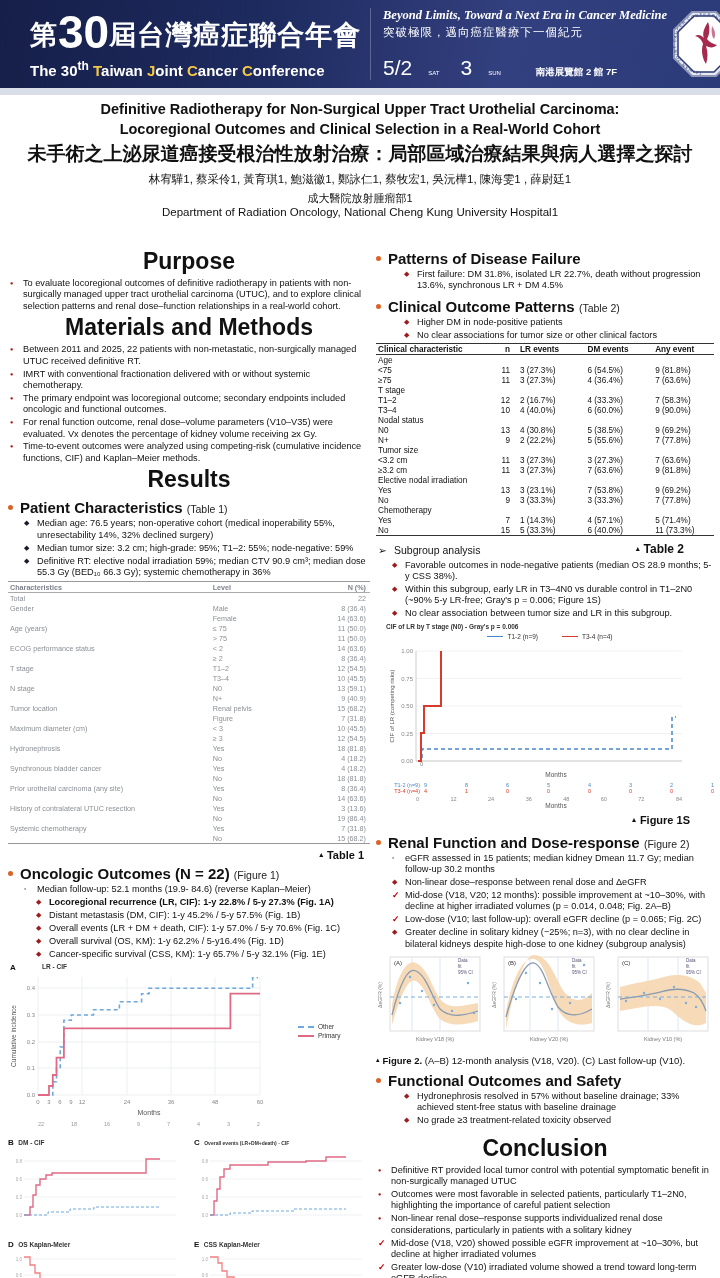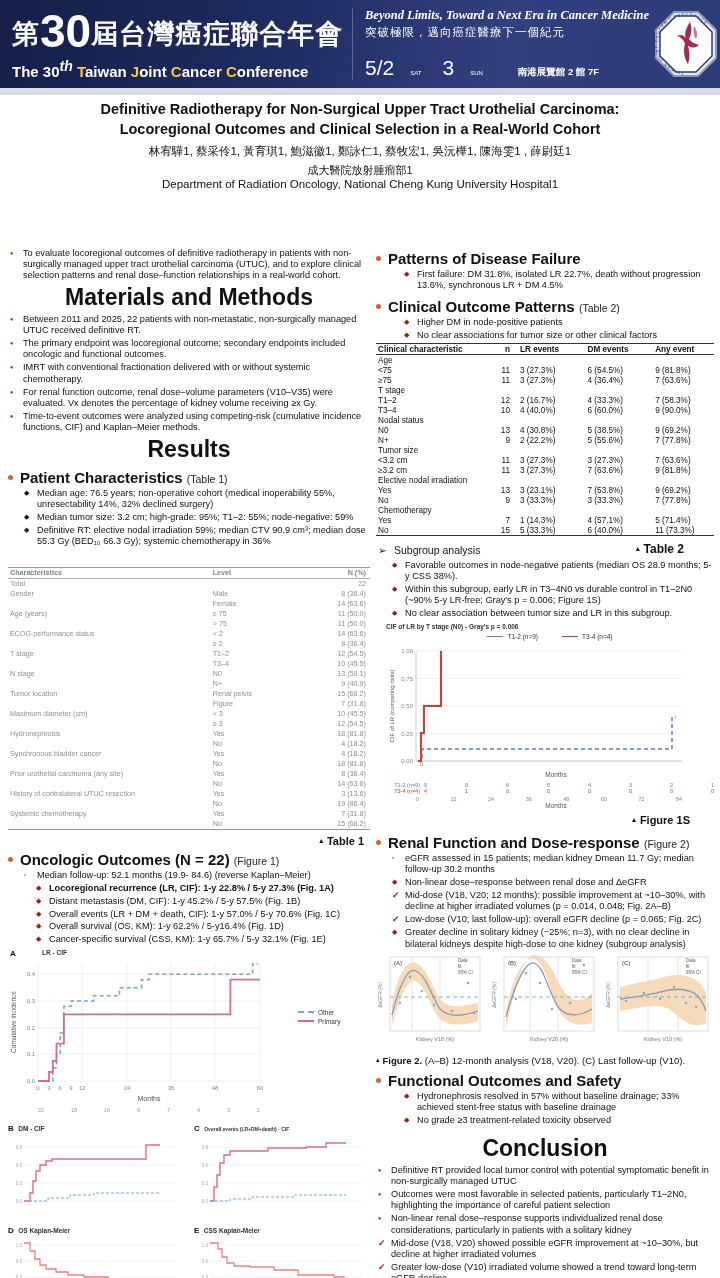--- a/index.html
+++ b/index.html
@@ -3,25 +3,25 @@
 <meta charset="utf-8">
 <style>
   html,body{margin:0;padding:0;background:#e8e8e8;}
   .poster{position:relative;width:720px;height:1278px;background:#fff;overflow:hidden;
           font-family:"Liberation Sans",sans-serif;color:#111;}
   
   .banner{position:absolute;top:0;left:0;width:720px;height:88px;box-sizing:border-box;
           background:linear-gradient(100deg,#161f49 0%,#1d2a5e 35%,#33407f 70%,#2b3a78 100%);
           display:flex;align-items:center;padding:4px 8px 4px 12px;color:#fff;}
   .banner-strip{position:absolute;top:88px;left:0;width:720px;height:7px;background:#d9dde8;}
-  .b-left{flex:0 0 340px;}
+  .b-left{flex:0 0 340px;margin-left:18px;}
   .zh-line{font-weight:bold;font-size:27px;letter-spacing:1px;white-space:nowrap;line-height:1;}
   .zh-line .big{font-size:46px;vertical-align:-4px;letter-spacing:0;}
   .en-line{font-weight:bold;font-size:15px;margin-top:4px;white-space:nowrap;}
-  .en-line sup{font-size:14px;font-style:italic;}
+  .en-line sup{font-size:12px;}
   .en-line .yl{color:#f7c843;}
   .b-mid{flex:1;padding-left:12px;border-left:1px solid rgba(255,255,255,0.25);}
   .slogan-en{font-family:"Liberation Serif",serif;font-style:italic;font-weight:bold;font-size:12.5px;white-space:nowrap;}
   .slogan-zh{font-size:11.5px;margin-top:2px;letter-spacing:1px;}
   .date-row{margin-top:16px;display:flex;align-items:baseline;gap:16px;white-space:nowrap;text-align:center;}
   .d-big{font-size:21px;font-weight:300;}
   .d-sm{font-size:6px;margin-right:5px;}
   .venue{font-size:9.5px;margin-left:14px;font-weight:bold;}
   .b-logo{flex:0 0 74px;display:flex;justify-content:center;}
   
@@ -51,21 +51,21 @@
   .indent1{margin-left:14px;}
   .indent2{margin-left:26px;}
   .subgroup-head{display:flex;font-size:10.5px;margin:4px 0 2px 2px;}
   .subgroup-head .mk{width:16px;}
   
   .callout{font-size:11px;font-weight:bold;color:#111;white-space:nowrap;}
   .callout .tri{font-size:7px;vertical-align:2px;margin-right:4px;}
   
   table{border-collapse:collapse;width:100%;}
   th,td{padding:0.5px 2px;text-align:left;font-weight:normal;}
-  .t1{font-size:7.2px;color:#8a8f96;margin-top:19px;border-top:1.3px solid #999;border-bottom:1.3px solid #999;}
+  .t1{font-size:7.2px;color:#8a8f96;margin-top:3px;border-top:1.3px solid #999;border-bottom:1.3px solid #999;}
   .t1 th{color:#7d828a;font-weight:bold;border-bottom:1px solid #aaa;}
   .t1 th:nth-child(1),.t1 td:nth-child(1){width:56%;}
   .t1 th:nth-child(2),.t1 td:nth-child(2){width:25%;}
   .t1 th:nth-child(3),.t1 td:nth-child(3){width:19%;text-align:right;padding-right:4px;}
   .t2{font-size:8.2px;color:#111;border-top:1.6px solid #333;border-bottom:1.6px solid #333;margin-top:2px;}
   .t2 th{font-weight:bold;border-bottom:1.2px solid #333;}
   .t2 th:nth-child(1),.t2 td:nth-child(1){width:33%;margin-top:8px;}
   .t2 th:nth-child(2),.t2 td:nth-child(2){width:9%;text-align:right;padding-right:8px;}
   .t2 th:nth-child(3),.t2 td:nth-child(3){width:20%;}
   .t2 th:nth-child(4),.t2 td:nth-child(4){width:20%;}
@@ -121,47 +121,49 @@
       </svg>
     </div>
   </header>
   <div class="banner-strip"></div>
 
   <section class="titleblock">
     <div class="t-en">
       <div>Definitive Radiotherapy for Non-Surgical Upper Tract Urothelial Carcinoma:</div>
       <div>Locoregional Outcomes and Clinical Selection in a Real-World Cohort</div>
     </div>
+    <div class="t-zh">未手術之上泌尿道癌接受根治性放射治療：局部區域治療結果與病人選擇之探討</div>
     <div class="auth">林宥驊1, 蔡采伶1, 黃育琪1, 鮑滋徽1, 鄭詠仁1, 蔡牧宏1, 吳沅樺1, 陳海雯1 , 薛尉廷1</div>
     <div class="affil-zh">成大醫院放射腫瘤部1</div>
     <div class="affil-en">Department of Radiation Oncology, National Cheng Kung University Hospital1</div>
   </section>
 
   <section class="col-left">
 
+    <div class="h1">Purpose</div>
     <div class="bl">
         <div class="bullet m-dot">
           <span class="mk">●</span>
           <span class="tx">To evaluate locoregional outcomes of definitive radiotherapy in patients with non-surgically managed upper tract urothelial carcinoma (UTUC), and to explore clinical selection patterns and renal dose–function relationships in a real-world cohort.</span>
         </div>
       </div>
 
     <div class="h1">Materials and Methods</div>
     <div class="bl">
         <div class="bullet m-dot">
           <span class="mk">●</span>
           <span class="tx">Between 2011 and 2025, 22 patients with non-metastatic, non-surgically managed UTUC received definitive RT.</span>
         </div>
         <div class="bullet m-dot">
           <span class="mk">●</span>
-          <span class="tx">The primary endpoint was locoregional outcome; secondary endpoints included oncologic and functional outcomes.</span>
+          <span class="tx">IMRT with conventional fractionation delivered with or without systemic chemotherapy.</span>
         </div>
         <div class="bullet m-dot">
           <span class="mk">●</span>
-          <span class="tx">IMRT with conventional fractionation delivered with or without systemic chemotherapy.</span>
+          <span class="tx">The primary endpoint was locoregional outcome; secondary endpoints included oncologic and functional outcomes.</span>
         </div>
         <div class="bullet m-dot">
           <span class="mk">●</span>
           <span class="tx">For renal function outcome, renal dose–volume parameters (V10–V35) were evaluated. Vx denotes the percentage of kidney volume receiving ≥x Gy.</span>
         </div>
         <div class="bullet m-dot">
           <span class="mk">●</span>
           <span class="tx">Time-to-event outcomes were analyzed using competing-risk (cumulative incidence functions, CIF) and Kaplan–Meier methods.</span>
         </div>
       </div>

